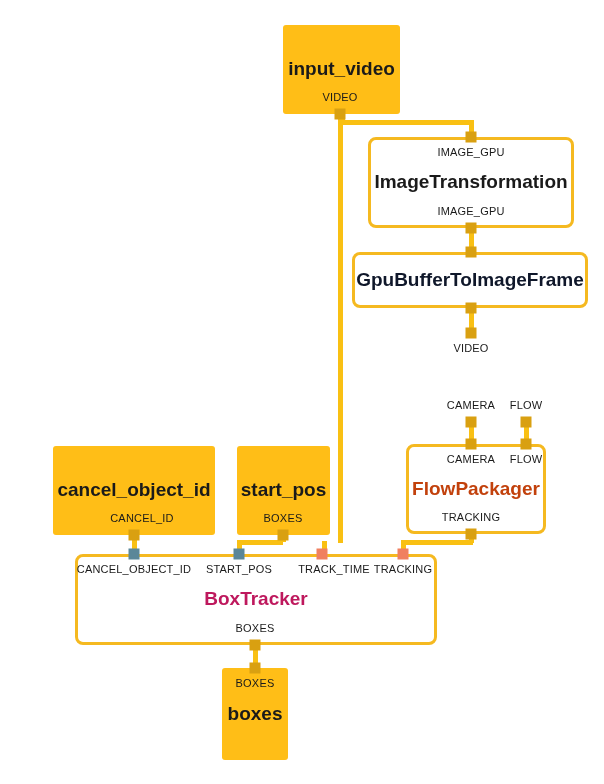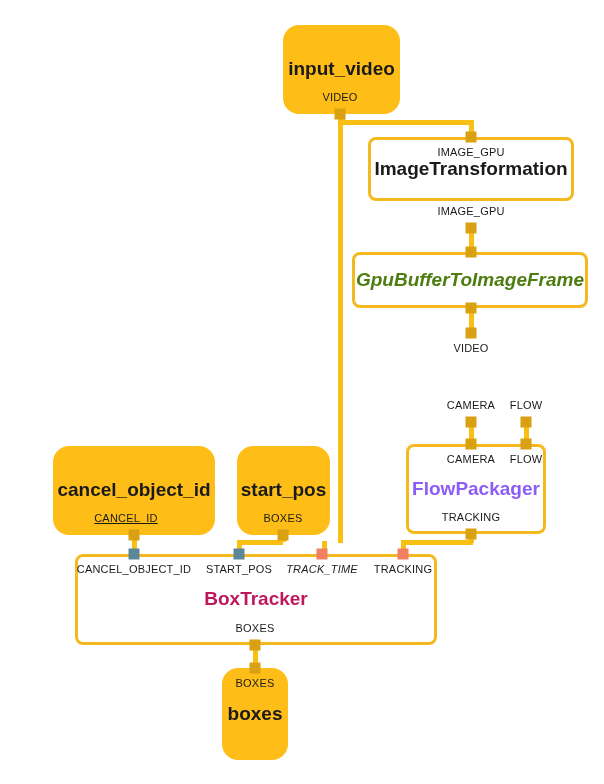--- a/index.html
+++ b/index.html
@@ -30,21 +30,21 @@
     justify-content: center;
   }
   .node.calculator {
     background: #ffffff;
     border: 3px solid #f5b920;
     border-radius: 8px;
   }
   .node.stream {
     background: #ffbe17;
     border: 0;
-    border-radius: 16px;
+    border-radius: 3px;
   }
   .node-title {
     font-size: 19px;
     font-weight: bold;
     color: #1a1a1a;
     line-height: 1.1;
     white-space: nowrap;
     text-align: center;
   }
   .node.stream .node-title {
@@ -91,65 +91,65 @@
     <div class="edge v" style="background: rgb(249, 192, 19); left: 132px; top: 532px; height: 25px;"></div>
     <div class="edge v" style="background: rgb(249, 192, 19); left: 281px; top: 532px; height: 10px;"></div>
     <div class="edge h" style="background: rgb(249, 192, 19); left: 237px; top: 540px; width: 46px;"></div>
     <div class="edge v" style="background: rgb(249, 192, 19); left: 237px; top: 540px; height: 17px;"></div>
     <div class="edge v" style="background: rgb(249, 192, 19); left: 253px; top: 642px; height: 30px;"></div>
     <div class="node stream" style="left: 283px; top: 25px; width: 117px; height: 89px; background: rgb(255, 190, 23);">
       <div class="node-title" style="color: rgb(26, 26, 26);">input_video</div>
     </div>
     <div class="port-label" style="left: 340px; top: 91px; color: rgb(26, 26, 26);">VIDEO</div>
     <div class="port-marker" style="left: 340px; top: 114px; background: rgb(217, 160, 17);"></div>
-    <div class="node calculator" style="left: 368px; top: 137px; width: 206px; height: 64px; background: rgb(255, 255, 255); border-color: rgb(245, 185, 32);">
+    <div class="node calculator" style="left: 368px; top: 137px; width: 206px; height: 91px; background: rgb(255, 255, 255); border-color: rgb(245, 185, 32);">
       <div class="node-title" style="color: rgb(26, 26, 26);">ImageTransformation</div>
     </div>
     <div class="port-label" style="left: 471px; top: 146px; color: rgb(26, 26, 26);">IMAGE_GPU</div>
     <div class="port-marker" style="left: 471px; top: 137px; background: rgb(217, 160, 17);"></div>
     <div class="port-label" style="left: 471px; top: 205px; color: rgb(26, 26, 26);">IMAGE_GPU</div>
     <div class="port-marker" style="left: 471px; top: 228px; background: rgb(217, 160, 17);"></div>
     <div class="node calculator" style="left: 352px; top: 252px; width: 236px; height: 56px; background: rgb(255, 255, 255); border-color: rgb(245, 185, 32);">
-      <div class="node-title" style="color: #4d7c0f; font-style: italic;">GpuBufferToImageFrame</div>
+      <div class="node-title" style="color: #0f172a;">GpuBufferToImageFrame</div>
     </div>
     <div class="port-marker" style="left: 471px; top: 252px; background: rgb(217, 160, 17);"></div>
     <div class="port-marker" style="left: 471px; top: 308px; background: rgb(217, 160, 17);"></div>
     <div class="port-label" style="left: 471px; top: 342px; color: rgb(26, 26, 26);">VIDEO</div>
     <div class="port-marker" style="left: 471px; top: 333px; background: rgb(217, 160, 17);"></div>
     <div class="port-label" style="left: 471px; top: 399px; color: rgb(26, 26, 26);">CAMERA</div>
     <div class="port-marker" style="left: 471px; top: 422px; background: rgb(217, 160, 17);"></div>
     <div class="port-label" style="left: 526px; top: 399px; color: rgb(26, 26, 26);">FLOW</div>
     <div class="port-marker" style="left: 526px; top: 422px; background: rgb(217, 160, 17);"></div>
     <div class="node calculator" style="left: 406px; top: 444px; width: 140px; height: 90px; background: rgb(255, 255, 255); border-color: rgb(245, 185, 32);">
-      <div class="node-title" style="color: #8b5cf6;">FlowPackager</div>
+      <div class="node-title" style="color: #c2410c;">FlowPackager</div>
     </div>
     <div class="port-label" style="left: 471px; top: 453px; color: rgb(26, 26, 26);">CAMERA</div>
     <div class="port-marker" style="left: 471px; top: 444px; background: rgb(217, 160, 17);"></div>
     <div class="port-label" style="left: 526px; top: 453px; color: rgb(26, 26, 26);">FLOW</div>
     <div class="port-marker" style="left: 526px; top: 444px; background: rgb(217, 160, 17);"></div>
     <div class="port-label" style="left: 471px; top: 511px; color: rgb(26, 26, 26);">TRACKING</div>
     <div class="port-marker" style="left: 471px; top: 534px; background: rgb(217, 160, 17);"></div>
     <div class="node stream" style="left: 53px; top: 446px; width: 162px; height: 89px; background: rgb(255, 190, 23);">
       <div class="node-title" style="color: rgb(26, 26, 26);">cancel_object_id</div>
     </div>
-    <div class="port-label" style="left: 126px; top: 512px; color: rgb(26, 26, 26); text-decoration: underline;">CANCEL_ID</div>
+    <div class="port-label" style="left: 142px; top: 512px; color: rgb(26, 26, 26);">CANCEL_ID</div>
     <div class="port-marker" style="left: 134px; top: 535px; background: rgb(217, 160, 17);"></div>
     <div class="node stream" style="left: 237px; top: 446px; width: 93px; height: 89px; background: rgb(255, 190, 23);">
       <div class="node-title" style="color: rgb(26, 26, 26);">start_pos</div>
     </div>
     <div class="port-label" style="left: 283px; top: 512px; color: rgb(26, 26, 26);">BOXES</div>
     <div class="port-marker" style="left: 283px; top: 535px; background: rgb(217, 160, 17);"></div>
     <div class="node calculator" style="left: 75px; top: 554px; width: 362px; height: 91px; background: rgb(255, 255, 255); border-color: rgb(245, 185, 32);">
       <div class="node-title" style="color: #be185d;">BoxTracker</div>
     </div>
     <div class="port-label" style="left: 134px; top: 563px; color: rgb(26, 26, 26);">CANCEL_OBJECT_ID</div>
     <div class="port-marker" style="left: 134px; top: 554px; background: rgb(91, 135, 153);"></div>
     <div class="port-label" style="left: 239px; top: 563px; color: rgb(26, 26, 26);">START_POS</div>
     <div class="port-marker" style="left: 239px; top: 554px; background: rgb(91, 135, 153);"></div>
-    <div class="port-label" style="left: 322px; top: 563px; color: rgb(26, 26, 26); font-style: italic;">TRACK_TIME</div>
+    <div class="port-label" style="left: 334px; top: 563px; color: rgb(26, 26, 26);">TRACK_TIME</div>
     <div class="port-marker" style="left: 322px; top: 554px; background: rgb(240, 128, 96);"></div>
     <div class="port-label" style="left: 403px; top: 563px; color: rgb(26, 26, 26);">TRACKING</div>
     <div class="port-marker" style="left: 403px; top: 554px; background: rgb(240, 128, 96);"></div>
     <div class="port-label" style="left: 255px; top: 622px; color: rgb(26, 26, 26);">BOXES</div>
     <div class="port-marker" style="left: 255px; top: 645px; background: rgb(217, 160, 17);"></div>
     <div class="node stream" style="left: 222px; top: 668px; width: 66px; height: 92px; background: rgb(255, 190, 23);">
       <div class="node-title" style="color: rgb(26, 26, 26);">boxes</div>
     </div>
     <div class="port-label" style="left: 255px; top: 677px; color: rgb(26, 26, 26);">BOXES</div>
     <div class="port-marker" style="left: 255px; top: 668px; background: rgb(217, 160, 17);"></div>

